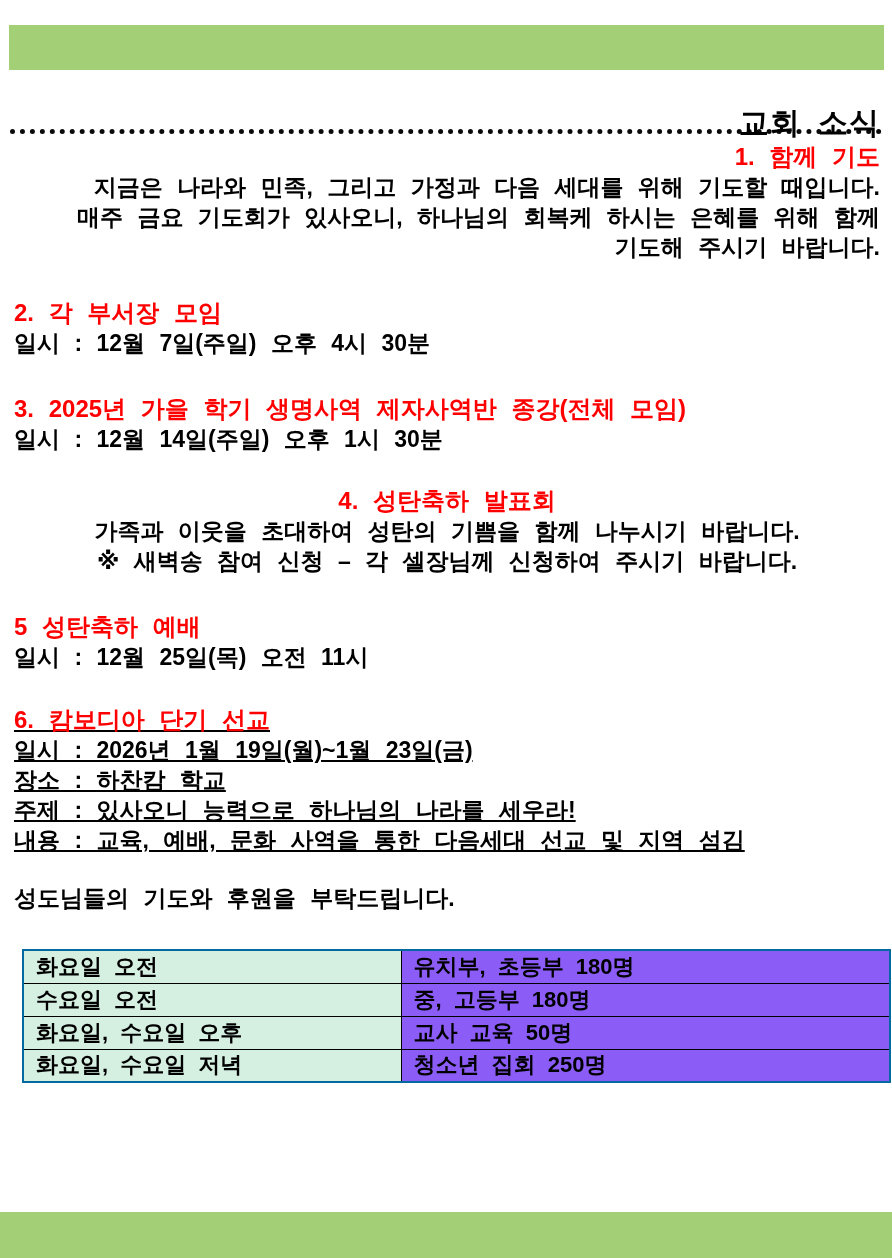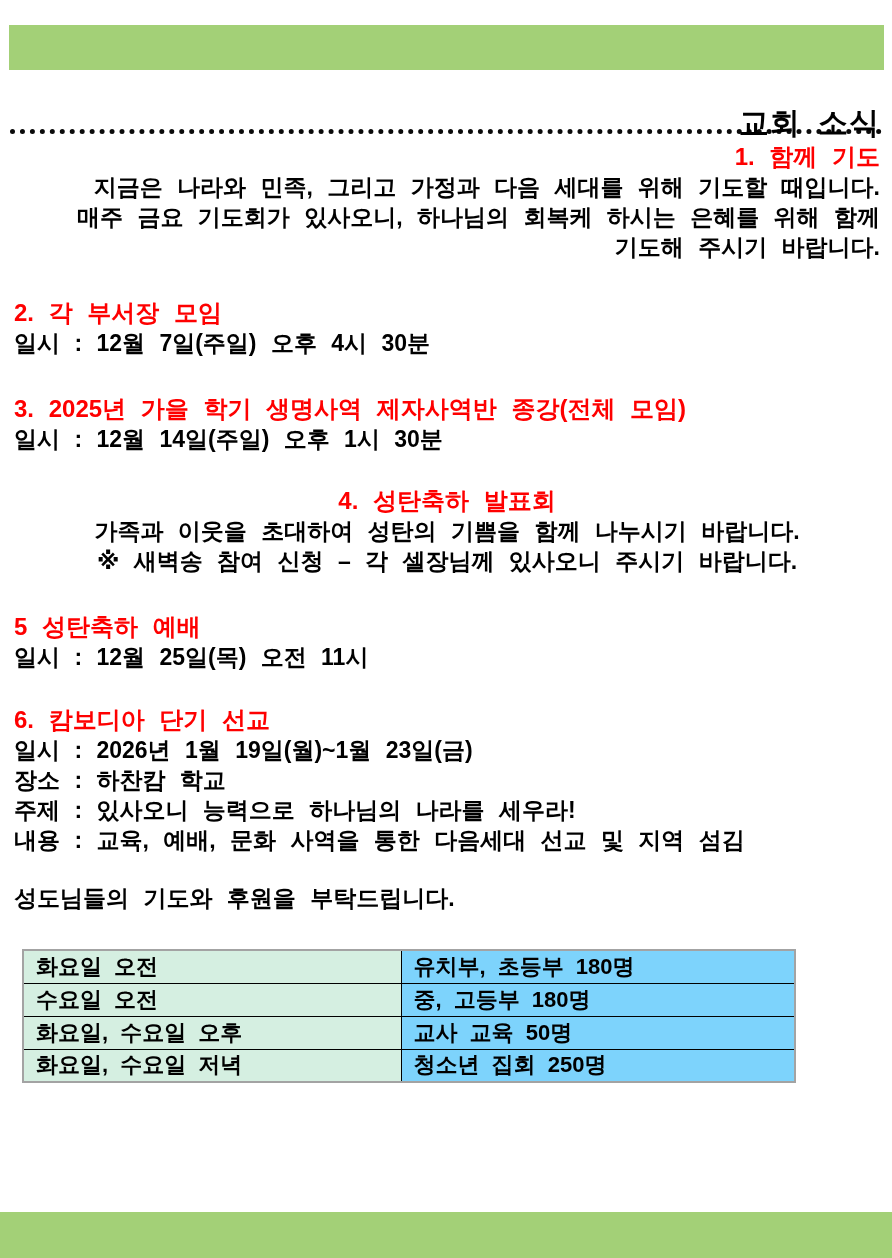--- a/index.html
+++ b/index.html
@@ -49,41 +49,41 @@
   .body-line {
     font-size: 23px; line-height: 30px;
     word-spacing: 8px;
     white-space: nowrap;
   }
   .section.s1 { margin-bottom: 36px; text-align: right; }
   .section.s2 { margin-bottom: 36px; }
   .section.s3 { margin-bottom: 32px; }
   .section.s4 { margin-bottom: 36px; text-align: center; }
   .section.s5 { margin-bottom: 33px; }
-  .section.s6 { margin-bottom: 28px; }
+  .section.s6 { margin-bottom: 28px; text-decoration: underline; }
   .closing { font-size: 23px; line-height: 30px; word-spacing: 8px; margin-bottom: 36px; }
   table.schedule {
     margin-left: 8px;
-    width: 774px;
+    width: 869px;
     border-collapse: collapse;
-    border: 2px solid #a3a3a3;
+    border: 2px solid #0369a1;
     table-layout: fixed;
   }
   table.schedule td {
     border: 1px solid #000;
     height: 33px;
     font-size: 22px;
     font-weight: bold;
     padding: 0 4px 0 12px;
     word-spacing: 6px;
     white-space: nowrap;
     overflow: hidden;
   }
   td.key { background: var(--table-mint); width: 378px; }
-  td.val { background: #7dd3fc; }
+  td.val { background: #8b5cf6; }
 </style>
 </head>
 <body>
 
 <div class="top-bar"></div>
 
 <div class="content">
 
   <div class="title-row">
     <div class="dot-line"></div>
@@ -103,21 +103,21 @@
   </div>
 
   <div class="section s3">
     <div class="section-heading">3. 2025년 가을 학기 생명사역 제자사역반 종강(전체 모임)</div>
     <div class="body-line">일시 : 12월 14일(주일) 오후 1시 30분</div>
   </div>
 
   <div class="section s4">
     <div class="section-heading">4. 성탄축하 발표회</div>
     <div class="body-line">가족과 이웃을 초대하여 성탄의  기쁨을 함께 나누시기 바랍니다.</div>
-    <div class="body-line">※ 새벽송 참여 신청 – 각 셀장님께 있사오니 주시기 바랍니다.</div>
+    <div class="body-line">※ 새벽송 참여 신청 – 각 셀장님께 신청하여 주시기 바랍니다.</div>
   </div>
 
   <div class="section s5">
     <div class="section-heading">5 성탄축하 예배</div>
     <div class="body-line">일시 : 12월 25일(목) 오전 11시</div>
   </div>
 
   <div class="section s6">
     <div class="section-heading">6. 캄보디아 단기 선교</div>
     <div class="body-line">일시 : 2026년 1월 19일(월)~1월 23일(금)</div>

